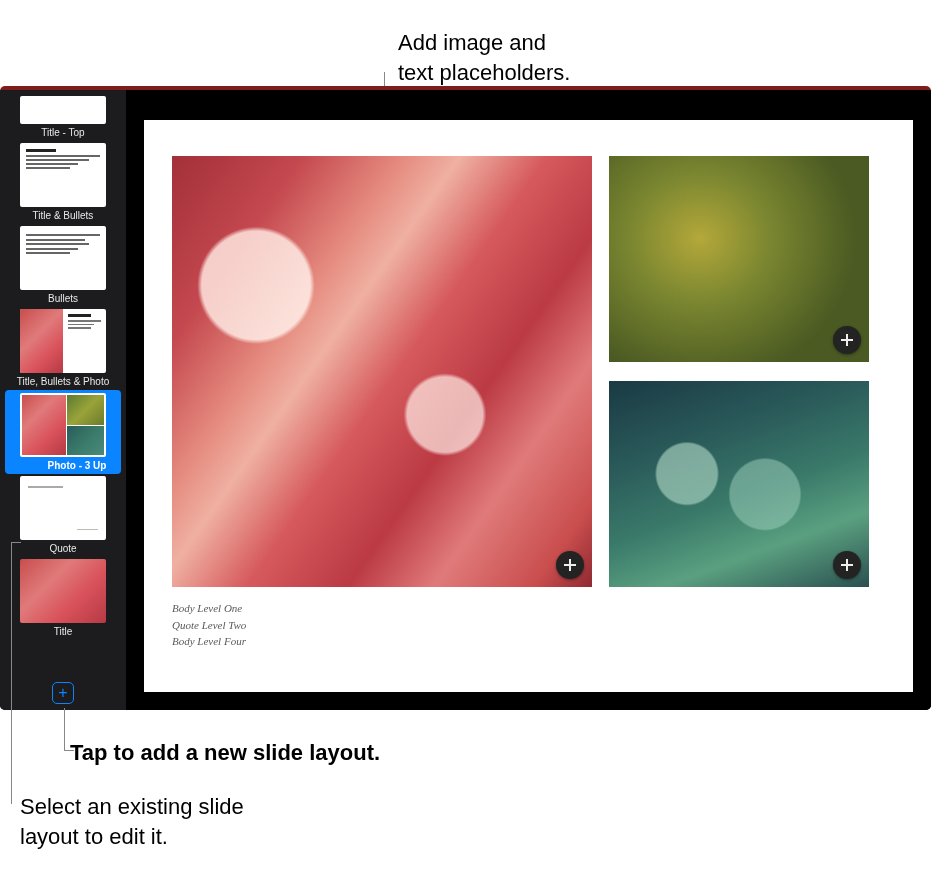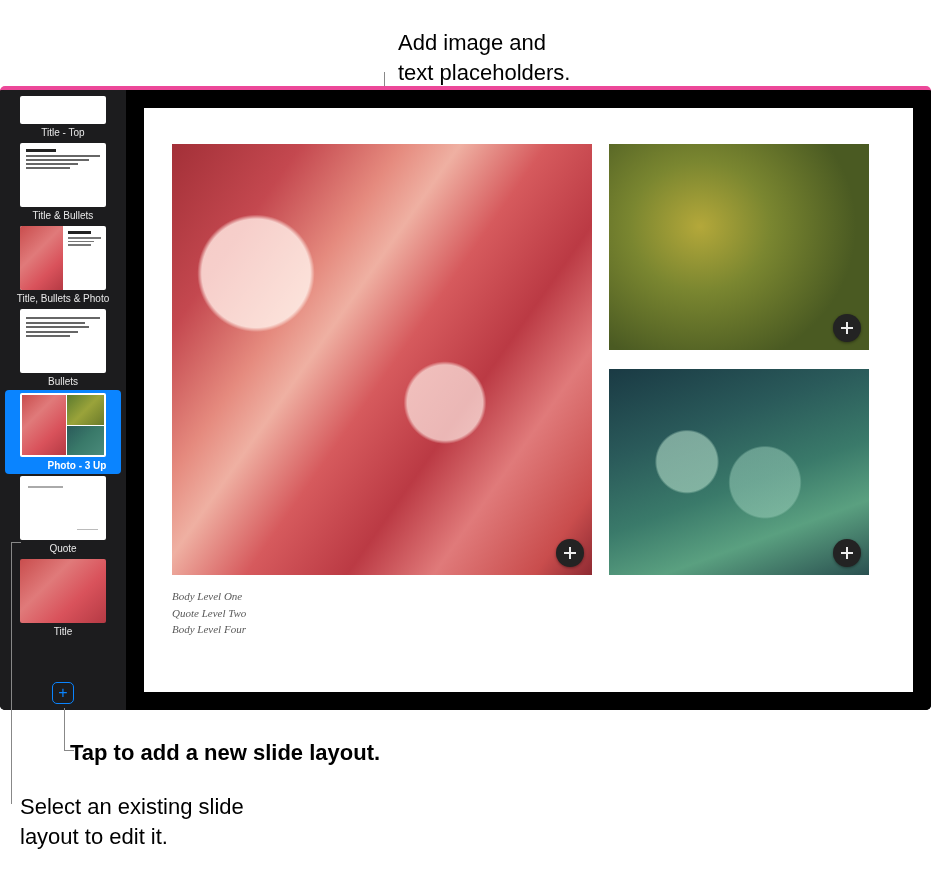--- a/index.html
+++ b/index.html
@@ -26,21 +26,21 @@
   }
 
   
   .app-window {
     position: absolute;
     left: 0;
     top: 86px;
     width: 931px;
     height: 624px;
     background: #000;
-    border-top: 4px solid #ec4899;
+    border-top: 4px solid #7f1d1d;
     border-radius: 5px 5px 5px 5px;
     overflow: hidden;
     display: flex;
   }
 
   
   .sidebar {
     width: 126px;
     height: 100%;
     background: #1c1c1e;
@@ -126,21 +126,21 @@
     font-size: 16px;
     line-height: 1;
     font-weight: 300;
   }
 
   
   .canvas-area {
     flex: 1;
     background: #000;
     position: relative;
-    padding: 18px 18px 18px 18px;
+    padding: 30px 18px 18px 18px;
   }
   .slide {
     width: 100%;
     height: 100%;
     background: #fff;
     position: relative;
     padding: 36px 28px 24px 28px;
   }
   .photo-grid {
     display: grid;
@@ -220,43 +220,43 @@
         <div class="th"></div>
           <div class="tline"></div>
           <div class="tline" style="width:85%"></div>
           <div class="tline" style="width:70%"></div>
           <div class="tline" style="width:60%"></div>
       </div>
       <div class="thumb-label">Title &amp; Bullets</div>
     </div>
 
     <div class="thumb-wrap">
+      <div class="thumb thumb-bullets">
+        <div class="tline"></div>
+          <div class="tline" style="width:80%"></div>
+          <div class="tline" style="width:85%"></div>
+          <div class="tline" style="width:70%"></div>
+          <div class="tline" style="width:60%"></div>
+      </div>
+      <div class="thumb-label">Bullets</div>
+    </div>
+
+    <div class="thumb-wrap">
       <div class="thumb thumb-tbp">
         <div class="timg"></div>
         <div class="ttxt">
             <div class="th"></div>
             <div class="tline"></div>
             <div class="tline" style="width:80%"></div>
             <div class="tline" style="width:70%"></div>
           </div>
       </div>
       <div class="thumb-label">Title, Bullets &amp; Photo</div>
     </div>
 
-    <div class="thumb-wrap">
-      <div class="thumb thumb-bullets">
-        <div class="tline"></div>
-          <div class="tline" style="width:80%"></div>
-          <div class="tline" style="width:85%"></div>
-          <div class="tline" style="width:70%"></div>
-          <div class="tline" style="width:60%"></div>
-      </div>
-      <div class="thumb-label">Bullets</div>
-    </div>
-
     <div class="thumb-wrap selected">
       <div class="thumb thumb-photo3">
         <div class="a"></div>
           <div class="b"></div>
           <div class="c"></div>
       </div>
       <div class="thumb-label">Photo - 3 Up</div>
     </div>
 
     <div class="thumb-wrap">

